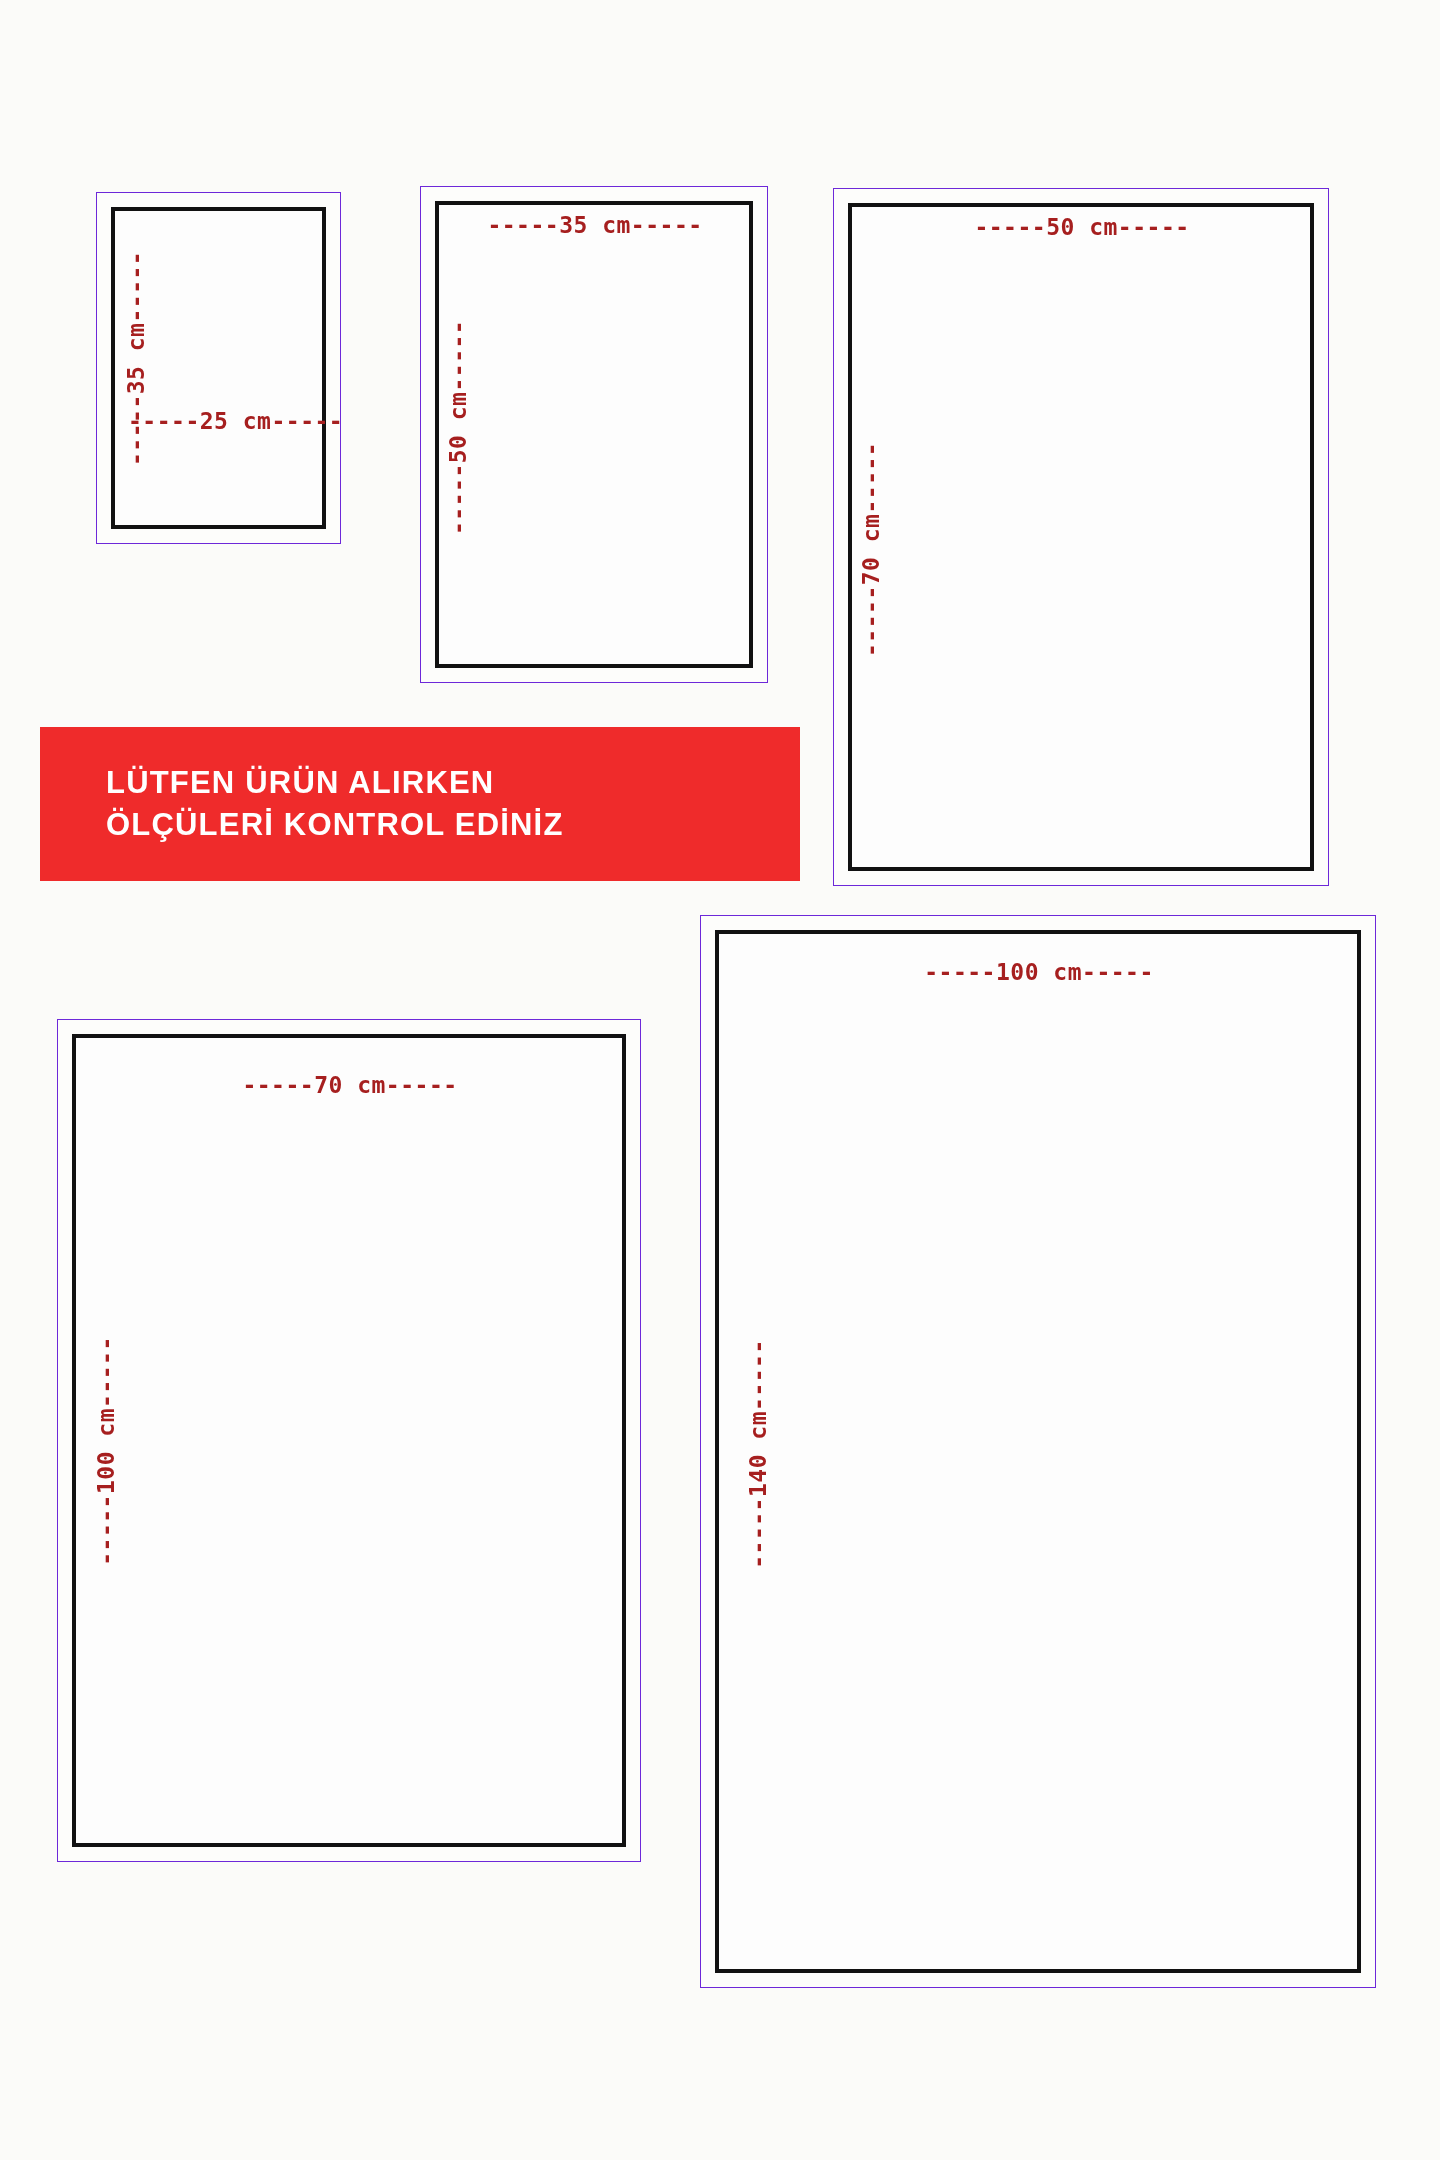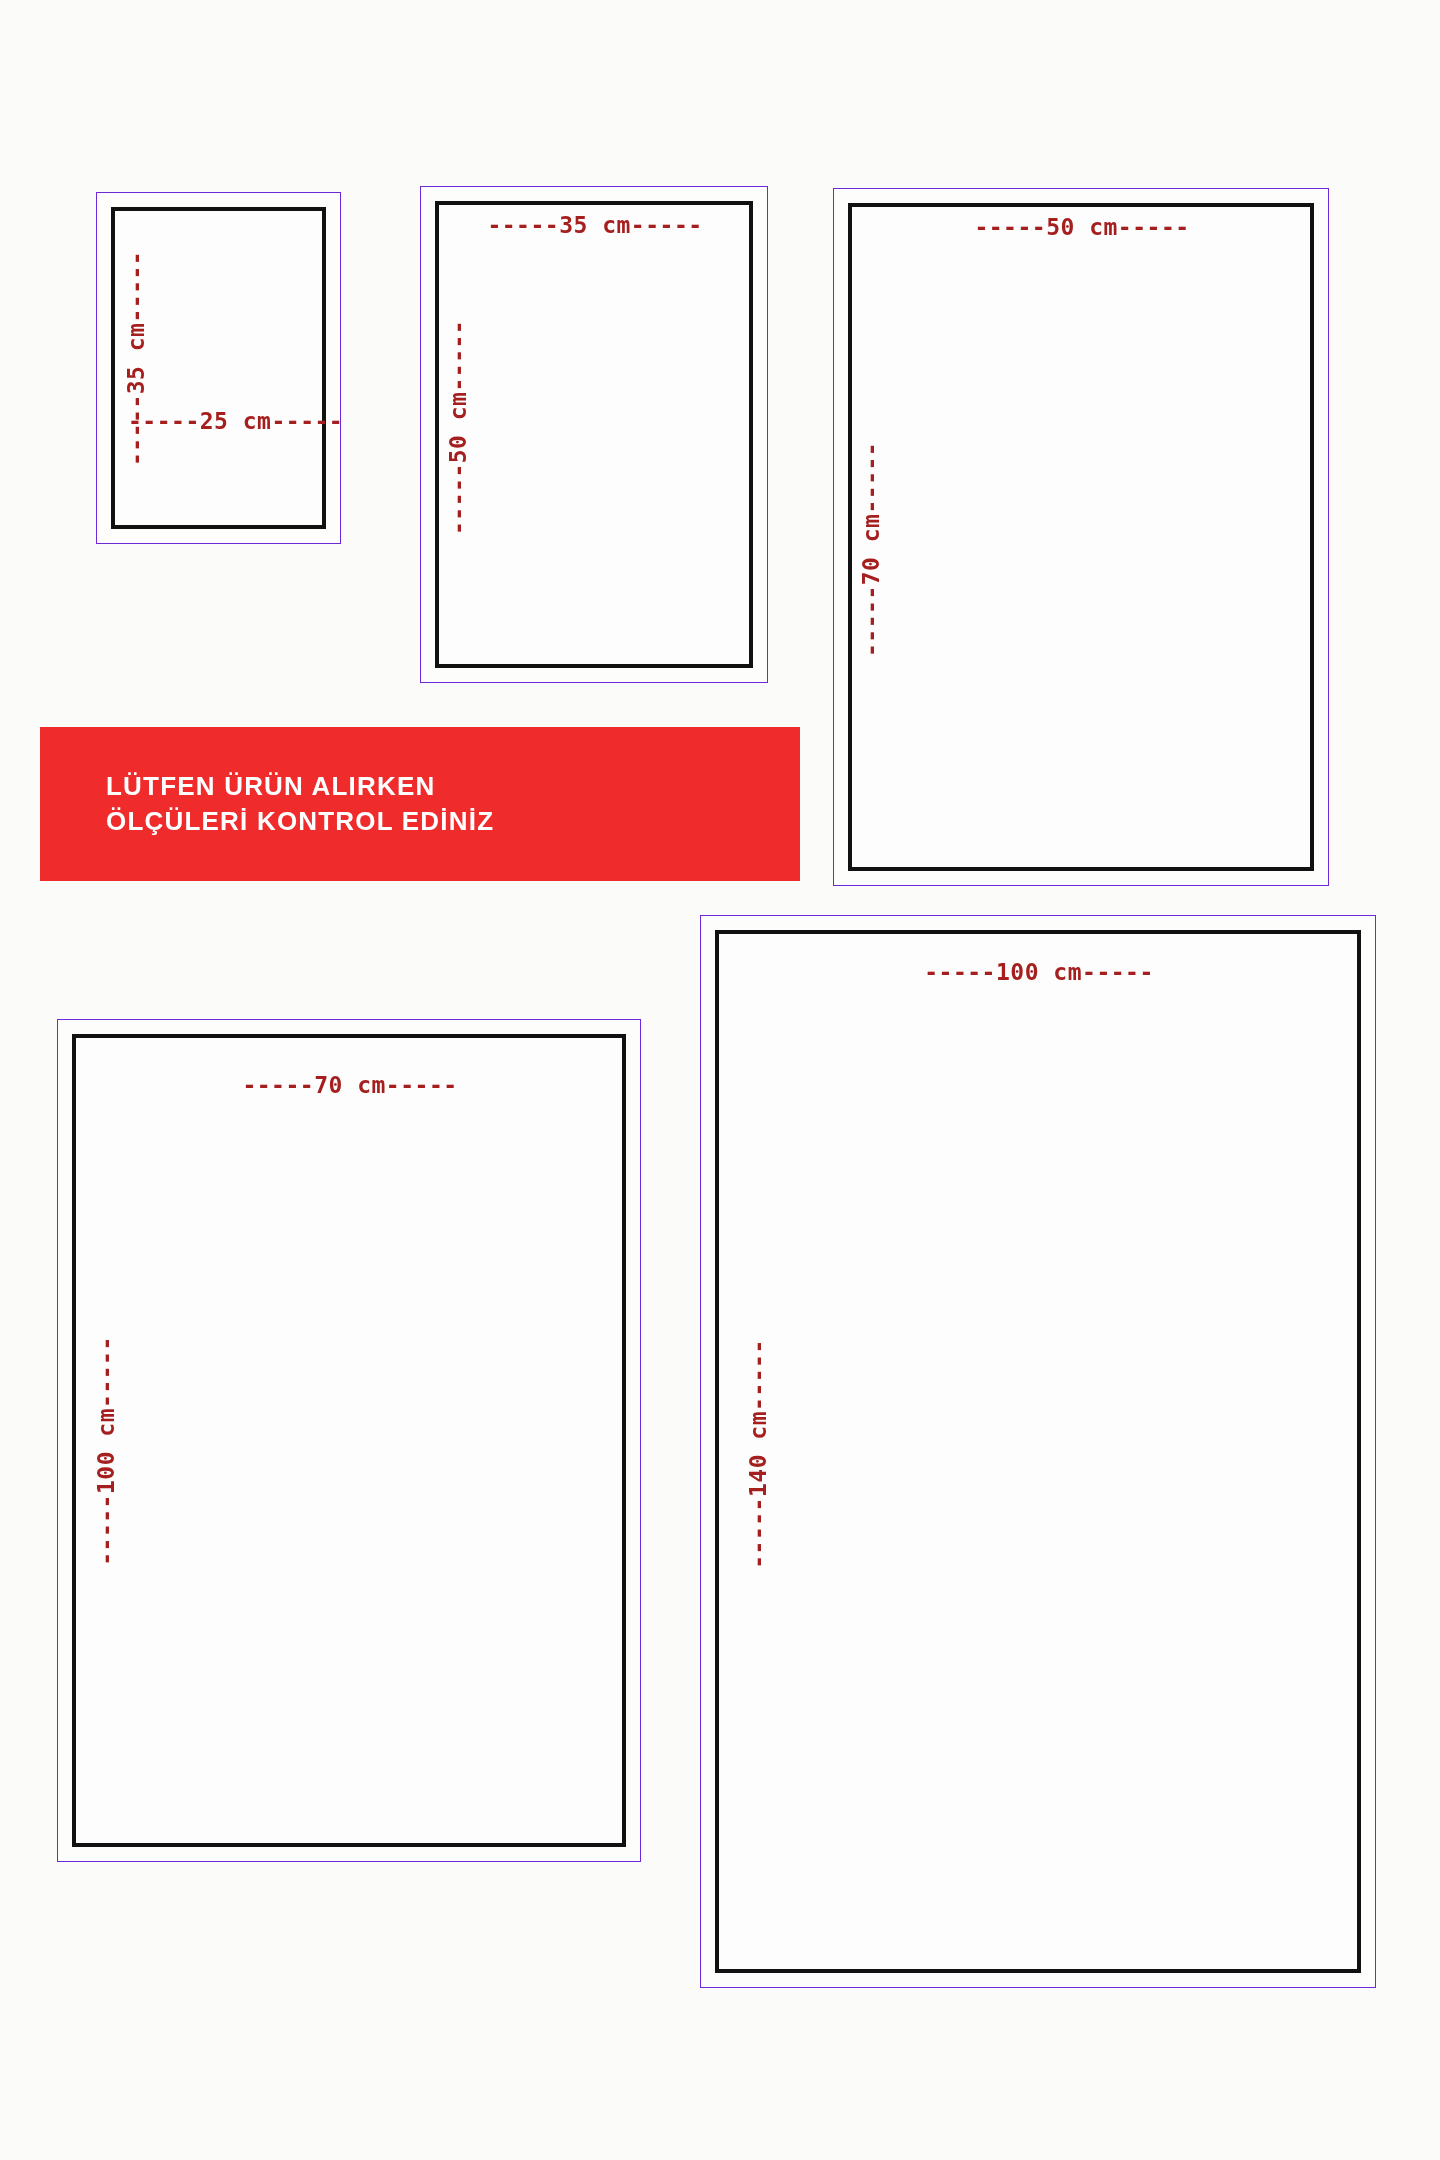--- a/index.html
+++ b/index.html
@@ -57,21 +57,21 @@
     position: absolute;
     background: #ef2b2b;
     color: #ffffff;
     box-sizing: border-box;
     display: flex;
     flex-direction: column;
     justify-content: center;
     padding-left: 66px;
   }
   #warning-banner .line {
-    font-size: 26px;
+    font-size: 31px;
     font-weight: bold;
     letter-spacing: 1.2px;
     line-height: 1.35;
     font-family: "Liberation Sans", sans-serif;
   }
 </style>
 </head>
 <body>
 
 <div id="canvas">

